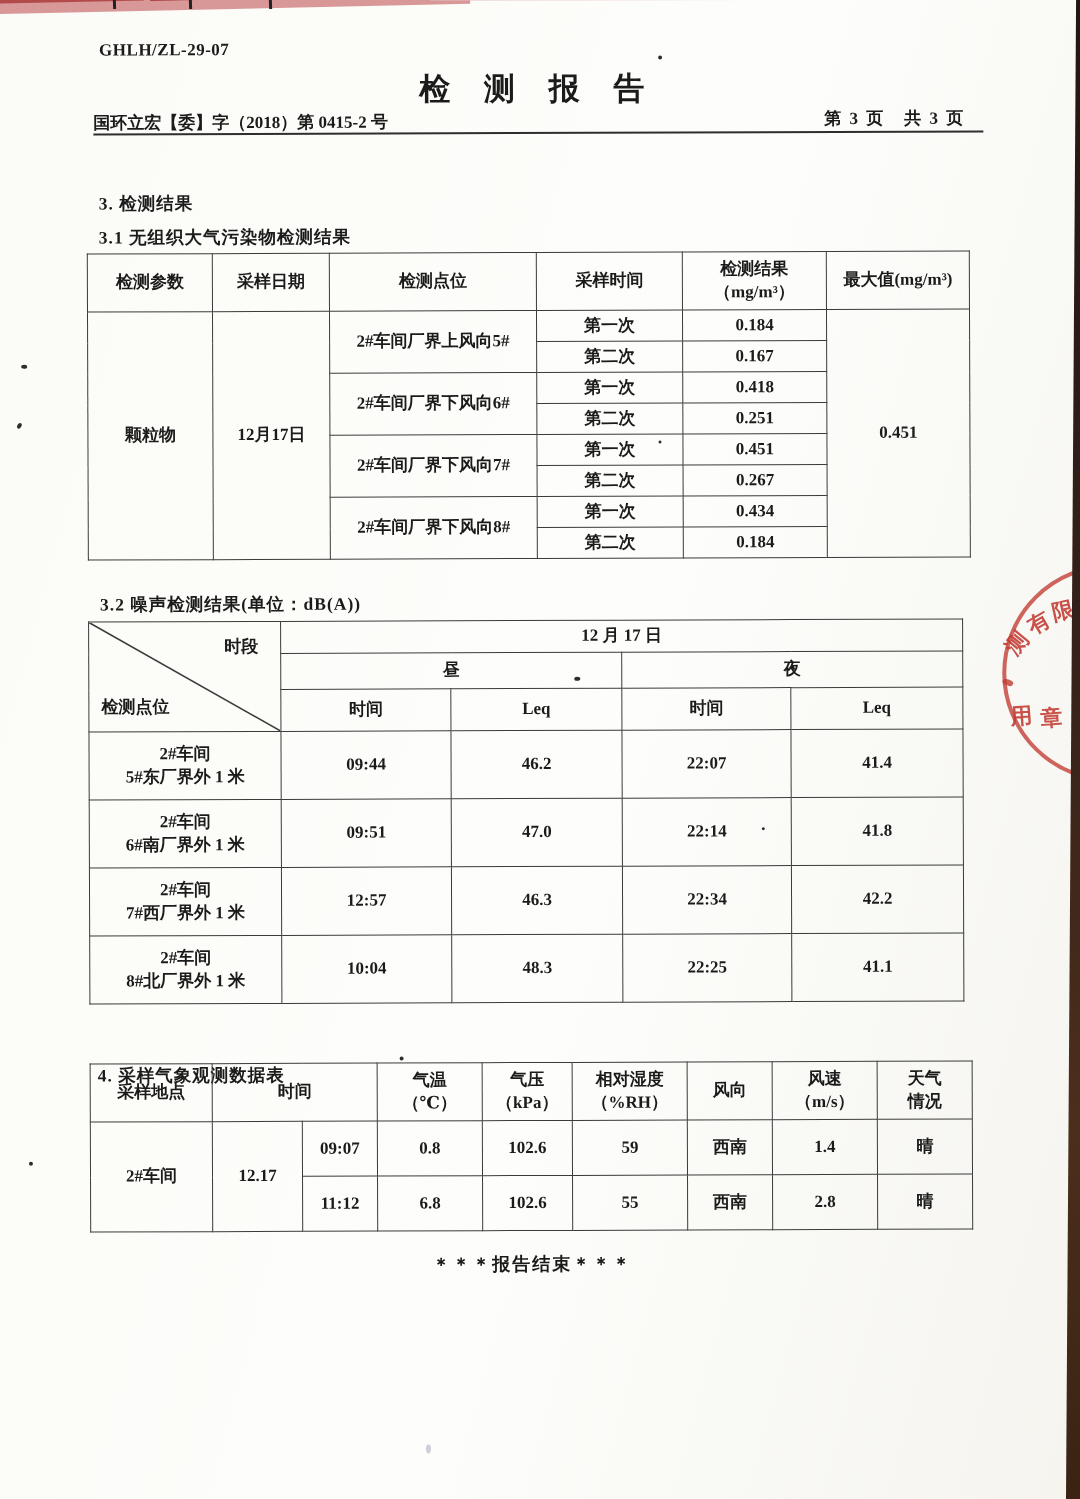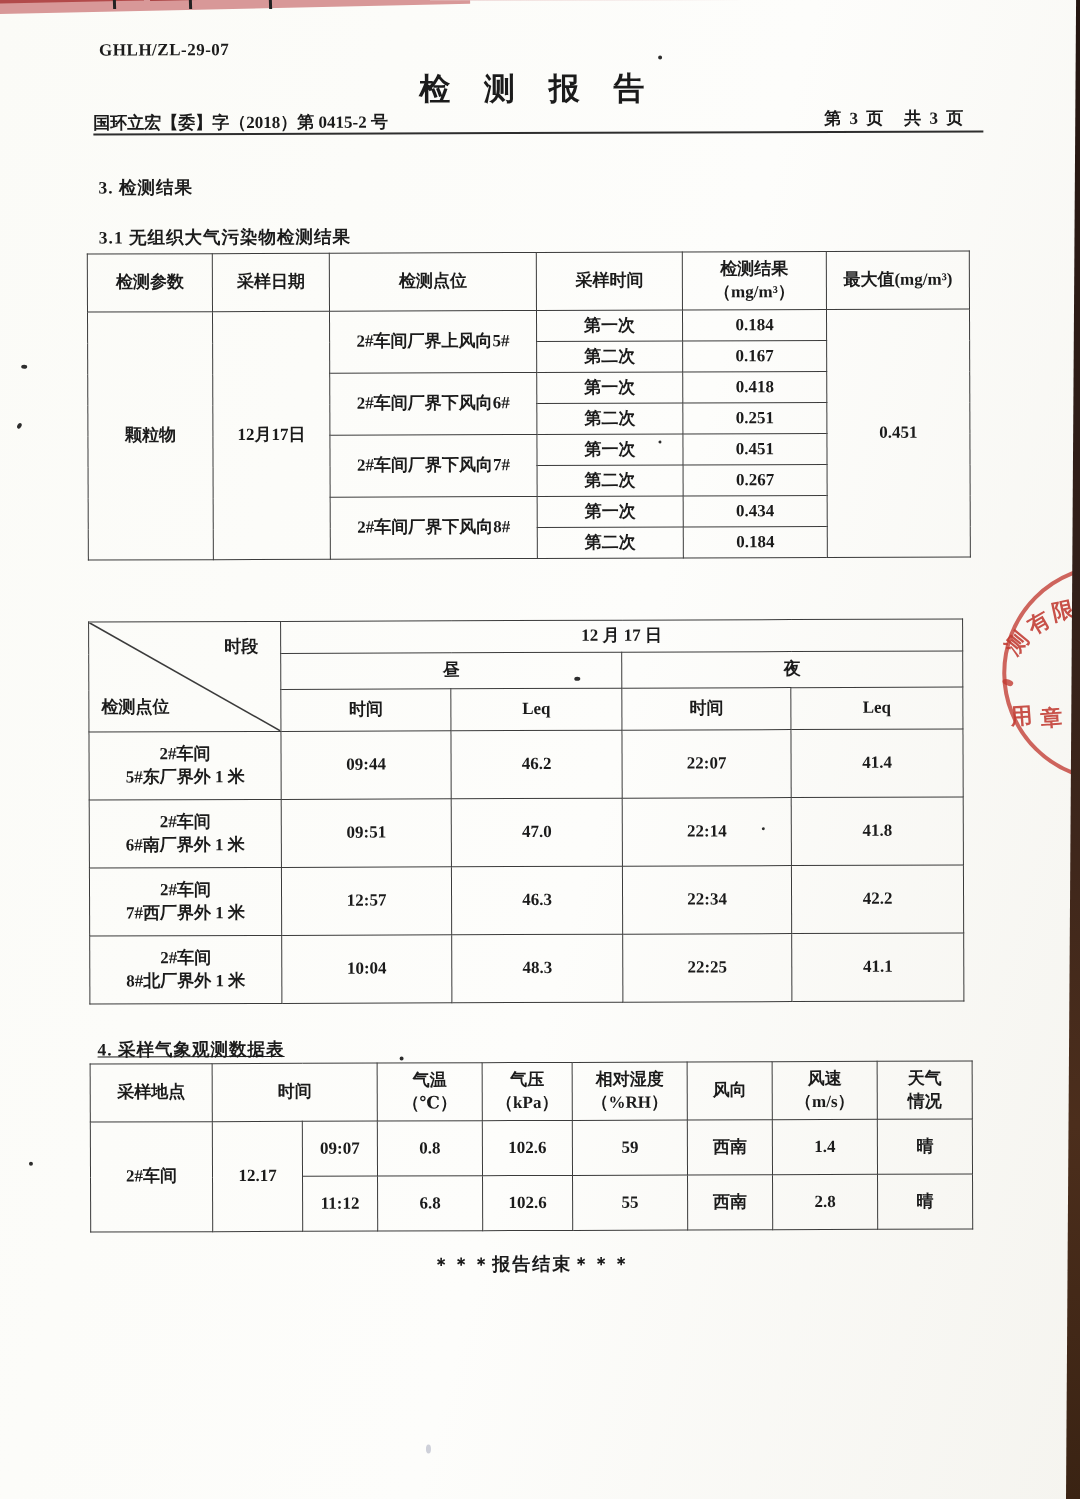--- a/index.html
+++ b/index.html
@@ -48,21 +48,21 @@
 <div class="page">
   <div class="sheet">
 
     <div class="abs form-code">GHLH/ZL-29-07</div>
     <div class="abs report-title">检 测 报 告</div>
     <div class="abs doc-line">
       <div class="abs doc-number">国环立宏【委】字（2018）第 0415-2 号</div>
       <div class="abs page-info">第 3 页　共 3 页</div>
     </div>
 
-    <div class="abs sec-h" style="left:100px;top:174px;">3.  检测结果</div>
+    <div class="abs sec-h" style="left:100px;top:190px;">3.  检测结果</div>
     <div class="abs sec-h" style="left:100px;top:224px;">3.1  无组织大气污染物检测结果</div>
 
     <table class="abs t-atm" style="width:882px;">
       <colgroup>
           <col style="width:125px">
           <col style="width:117px">
           <col style="width:207px">
           <col style="width:146px">
           <col style="width:144px">
           <col style="width:143px">
@@ -114,20 +114,21 @@
         <td>第一次</td>
         <td>0.434</td>
       </tr>
       <tr style="height:31px">
         <td>第二次</td>
         <td>0.184</td>
       </tr>
     </tbody>
       </table>
 
+    <div class="abs sec-h" style="left:100px;top:591px;">3.2  噪声检测结果(单位：dB(A))</div>
 
     <table class="abs t-noise" style="width:874px;">
       <colgroup>
           <col style="width:192px">
           <col style="width:170px">
           <col style="width:171px">
           <col style="width:169px">
           <col style="width:172px">
         </colgroup>
       <tbody>
@@ -187,21 +188,21 @@
           <div>8#北厂界外 1 米</div>
         </td>
         <td>10:04</td>
         <td>48.3</td>
         <td>22:25</td>
         <td>41.1</td>
       </tr>
     </tbody>
       </table>
 
-    <div class="abs sec-h" style="left:96px;top:1036px;text-decoration:underline;">4.   采样气象观测数据表</div>
+    <div class="abs sec-h" style="left:96px;top:1062px;">4.   采样气象观测数据表</div>
 
     <table class="abs t-weather" style="width:882px;">
       <colgroup>
           <col style="width:122px">
           <col style="width:90px">
           <col style="width:75px">
           <col style="width:105px">
           <col style="width:90px">
           <col style="width:115px">
           <col style="width:85px">

